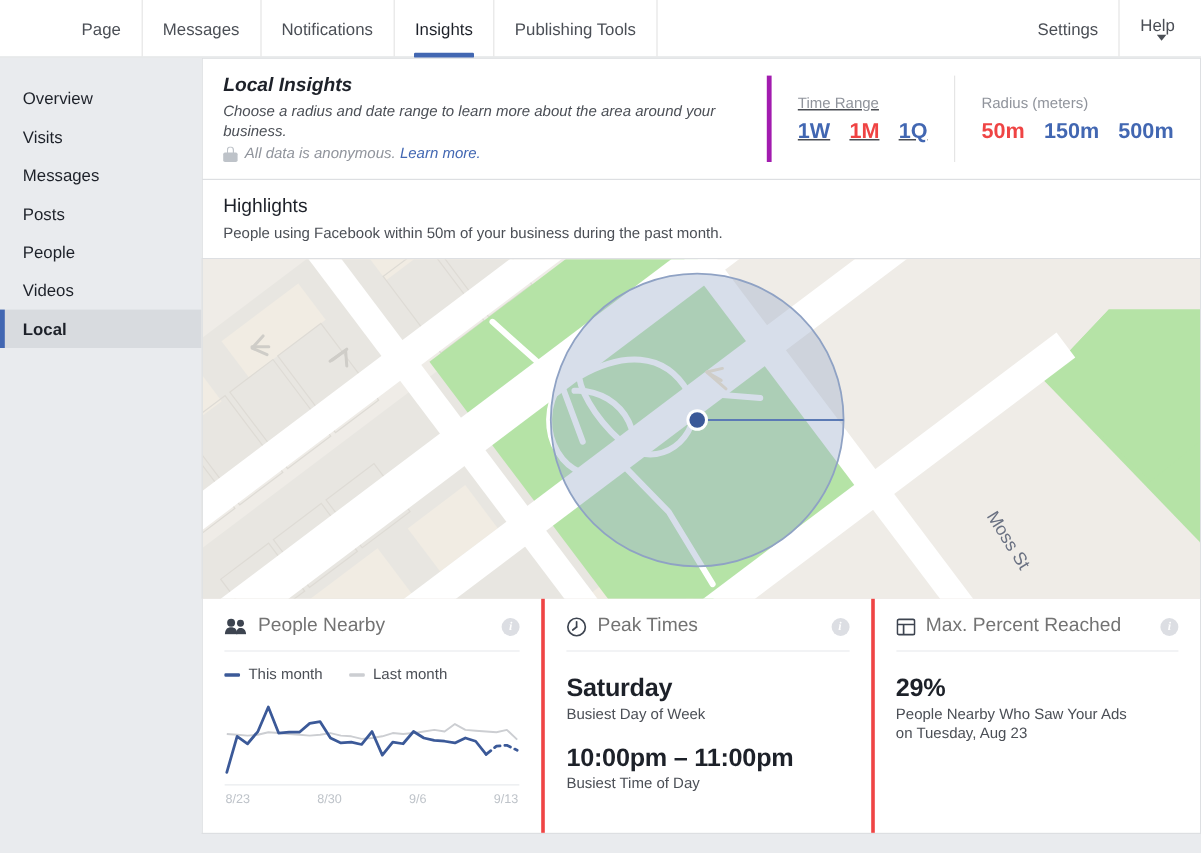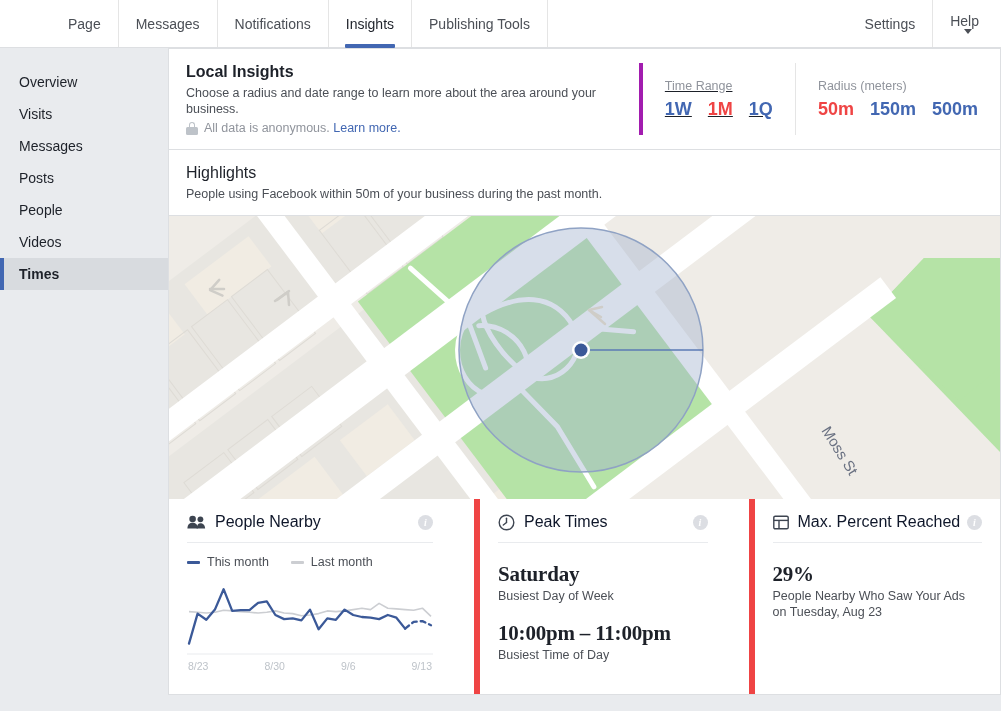--- a/index.html
+++ b/index.html
@@ -56,21 +56,21 @@
     background: #d8dbdf; font-weight: bold; border-left: 4px solid #4267b2;
   }
   .main { flex: 1; background: #e9ebee; padding-top: 0; }
 
   
   .panel { background: #fff; border: 1px solid #dddfe2; }
   .insights-panel {
     margin: 0 0 0 0; display: flex; align-items: flex-start;
     padding: 14px 0 14px 0; min-height: 81px;
   }
-  .ip-left { padding: 0 16px 0 17px; flex: 1; }
+  .ip-left { padding: 0 16px 0 17px; flex: 1; font-style: italic; }
   .ip-title { font-size: 16px; font-weight: bold; color: #1d2129; margin-bottom: 4px; }
   .ip-sub { font-size: 12.5px; color: #4b4f56; line-height: 16px; }
   .ip-anon { font-size: 12.5px; color: #90949c; margin-top: 4px; display: flex; align-items: center; }
   .lock { width: 12px; height: 13px; margin-right: 6px; display: inline-block; position: relative; }
   .lock .shackle {
     position: absolute; top: 0; left: 3px; width: 6px; height: 6px;
     border: 1.6px solid #bec3c9; border-bottom: none;
     border-radius: 3px 3px 0 0;
   }
   .lock .bodyb {
@@ -100,30 +100,30 @@
     position: absolute; font-family: "Liberation Sans", sans-serif;
     color: #5d6470; pointer-events: none; white-space: nowrap;
   }
 
   
   .cards {
     display: flex; background: #fff;
     border: 1px solid #dddfe2; border-top: none; height: 196px;
   }
   .card { flex: 1; padding: 14px 18px 0 18px; position: relative; }
-  .card + .card { border-left: 6px solid #ef4444; margin-left: 23px; }
+  .card + .card { border-left: 3px solid #ef4444; }
   .card-head { display: flex; align-items: center; padding-bottom: 11px; border-bottom: 1px solid #e9ebee; }
-  .card-title { font-size: 16px; color: #0f172a; margin-left: 9px; text-align: right; }
+  .card-title { font-size: 16px; color: #737373; margin-left: 9px; text-align: right; }
   .info-ico {
     margin-left: auto; width: 15px; height: 15px; border-radius: 50%;
     background: #dcdee3; color: #fff; font-size: 10px; font-style: italic;
     font-weight: bold; display: flex; align-items: center; justify-content: center;
     font-family: "Liberation Serif", serif; cursor: pointer;
   }
-  .big-stat { font-size: 21px; font-weight: bold; color: #1d2129; letter-spacing: -0.2px; font-family: Liberation Serif, serif; }
+  .big-stat { font-size: 21px; font-weight: bold; color: #1d2129; letter-spacing: -0.2px; }
   .stat-sub { font-size: 12.5px; color: #4b4f56; line-height: 16px; margin-top: 1px; }
   .stat-blk { margin-top: 17px; }
   .stat-blk.first { margin-top: 19px; }
 
   .legend { display: flex; align-items: center; gap: 22px; margin-top: 12px; }
   .leg-item { display: flex; align-items: center; font-size: 12.5px; color: #4b4f56; }
   .leg-dash { width: 13px; height: 3px; border-radius: 1px; margin-right: 7px; }
   .chart-area { position: relative; margin-top: 4px; }
   .xaxis { display: flex; justify-content: space-between; font-size: 10.5px; color: #bec3c9; margin-top: 2px; padding: 0 1px; }
 </style>
@@ -174,21 +174,21 @@
     <div class="side-item">
         <span>Posts</span>
       </div>
     <div class="side-item">
         <span>People</span>
       </div>
     <div class="side-item">
         <span>Videos</span>
       </div>
     <div class="side-item active">
-        <span>Times</span>
+        <span>Local</span>
       </div>
   </div>
 
   <div class="main">
 
     <div class="panel insights-panel">
       <div class="ip-left">
         <div class="ip-title">Local Insights</div>
         <div class="ip-sub">Choose a radius and date range to learn more about the area around your business.</div>
         <div class="ip-anon">

